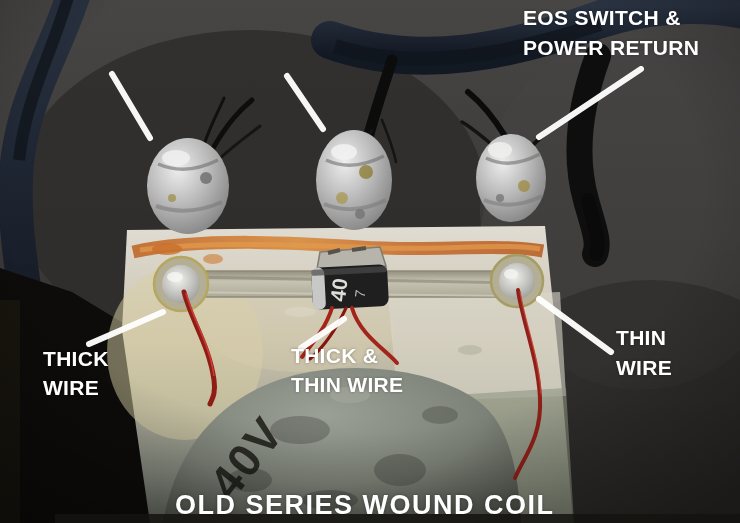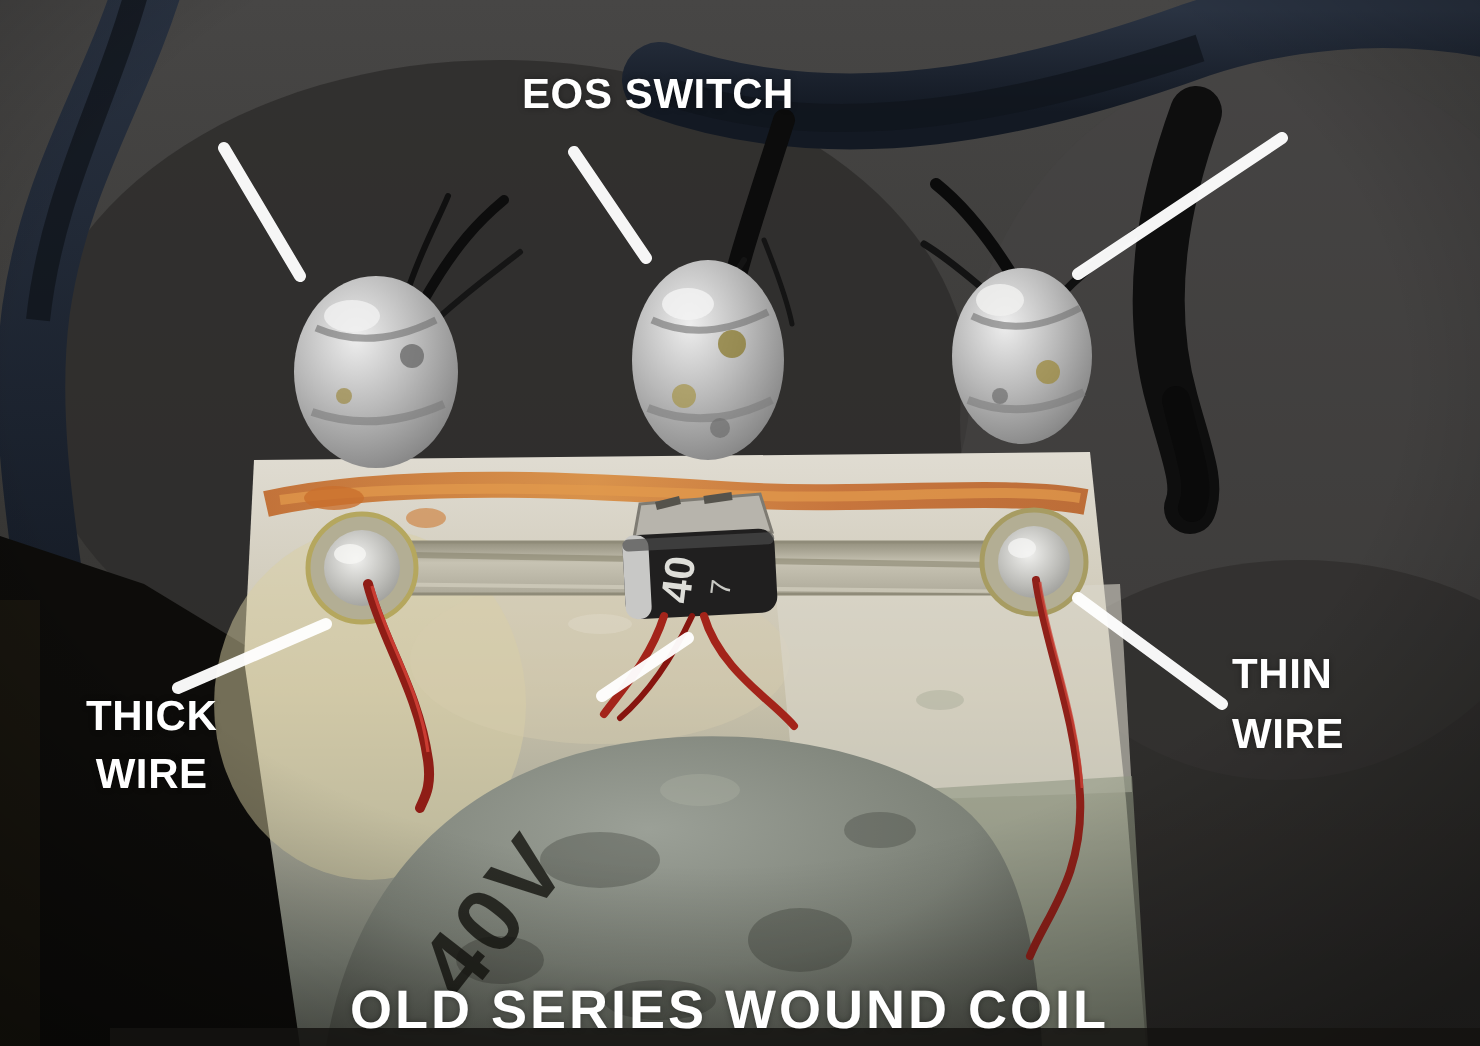--- a/index.html
+++ b/index.html
@@ -10,21 +10,21 @@
   .stage svg{position:absolute;left:0;top:0;}
   .lbl{
     position:absolute;color:#fff;font-weight:bold;font-size:21px;line-height:29px;
     white-space:pre-line;letter-spacing:.3px;
     text-shadow:0 0 3px rgba(0,0,0,.35);
     user-select:none;
   }
   #lbl-power{left:30px;top:33px;}
   #lbl-eos{left:261px;top:33px;}
   #lbl-eos-return{left:523px;top:3px;line-height:30px;}
-  #lbl-thick{left:43px;top:344px;text-align:center;}
+  #lbl-thick{left:43px;top:344px;}
   #lbl-thickthin{left:291px;top:341px;}
   #lbl-thin{left:616px;top:323px;line-height:30px;}
   #caption{
     left:175px;top:474px;font-size:27px;letter-spacing:1.5px;line-height:30px;
     white-space:nowrap;
     margin-top:16px;
   }
 </style>
 </head>
 <body>
@@ -221,20 +221,23 @@
   <g stroke="#ffffff" stroke-width="6" stroke-linecap="round" opacity=".96">
     <line x1="112" y1="74" x2="150" y2="138"></line>
     <line x1="287" y1="76" x2="323" y2="129"></line>
     <line x1="641" y1="69" x2="539" y2="137"></line>
     <line x1="89" y1="344" x2="163" y2="312"></line>
     <line x1="301" y1="348" x2="344" y2="319"></line>
     <line x1="611" y1="352" x2="539" y2="299"></line>
   </g>
 </svg>
 
-<div class="lbl" id="lbl-eos">EOS SWITCH</div>
+<div class="lbl" id="lbl-eos-return">EOS SWITCH &amp;
+POWER RETURN</div>
 <div class="lbl" id="lbl-thick">THICK
 WIRE</div>
+<div class="lbl" id="lbl-thickthin">THICK &amp;
+THIN WIRE</div>
 <div class="lbl" id="lbl-thin">THIN
 WIRE</div>
 <div class="lbl" id="caption">OLD SERIES WOUND COIL</div>
 
 </div>
 
 </body></html>

